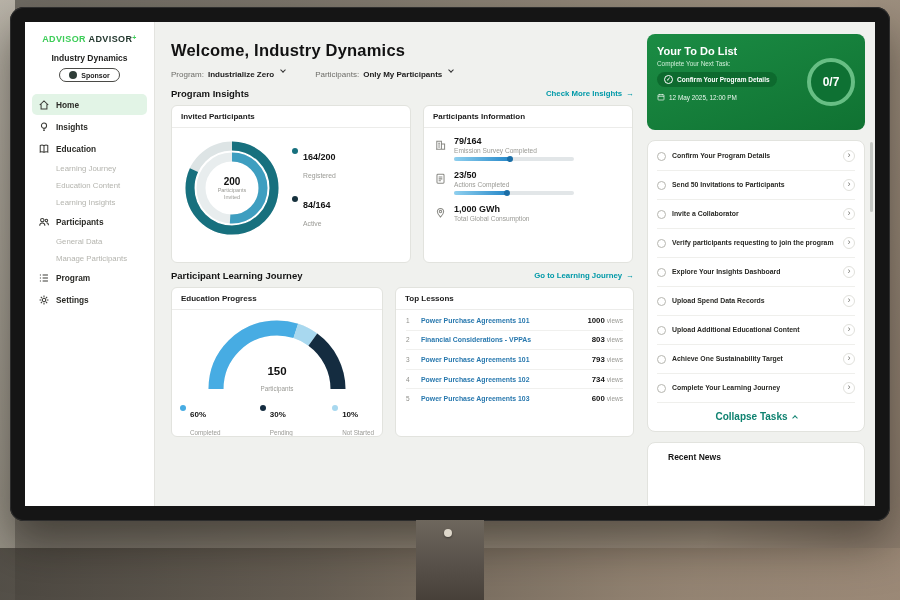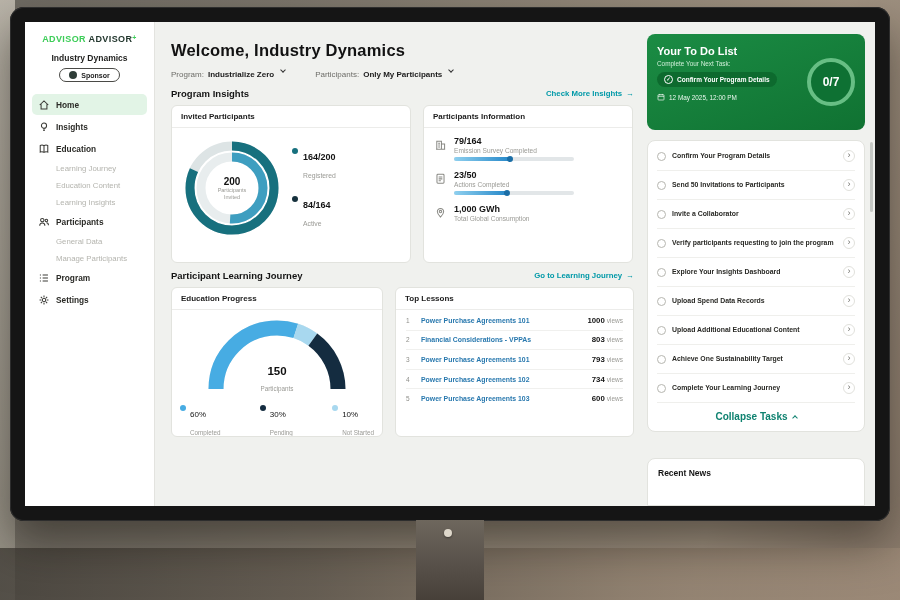--- a/index.html
+++ b/index.html
@@ -70,21 +70,21 @@
 .bar i{display:block;height:100%;border-radius:2px;background:linear-gradient(90deg,#8fd0ef,#2386c8);position:relative}
 .bar i::after{content:"";position:absolute;right:-1px;top:-1px;width:6px;height:6px;border-radius:50%;background:#1b6ea6}
 
 .card-edu{width:212px;height:150px}
 .gauge-wrap{position:relative;width:150px;height:80px;margin:5px auto 0}
 .gauge-center{position:absolute;left:0;right:0;bottom:0;text-align:center}
 .gauge-center b{font-size:11.5px;color:#101010;display:block}
 .gauge-center span{font-size:6.3px;color:#9a9a95}
 .edu-legend{display:flex;justify-content:space-between;padding:8px 8px 0}
 .edu-li{display:flex;gap:4px;align-items:flex-start}
-.edu-val{font-size:8px;font-weight:400;color:#141414;line-height:1.2}
+.edu-val{font-size:8px;font-weight:700;color:#141414;line-height:1.2}
 .edu-lab{font-size:6.3px;color:#9a9a95}
 .ldot-completed{background:#47ace3}
 .ldot-pending{background:#142c40}
 .ldot-notstarted{background:#a8d8ef}
 
 .card-lessons{flex:1;height:150px}
 .lessons-body{padding:1px 10px 0}
 .lesson-row{display:flex;align-items:center;gap:7px;padding:4.8px 0;border-bottom:1px solid #f0f0ee;cursor:pointer}
 .lesson-row:last-child{border-bottom:none}
 .rank{font-size:6.5px;color:#8e8e89;width:8px;flex:0 0 8px}
@@ -105,21 +105,21 @@
 .tg-ring{width:48px;height:48px;border-radius:50%;border:4px solid #67be84;background:#0e7133;display:flex;align-items:center;justify-content:center;font-size:12px;font-weight:700;align-self:center;flex:0 0 48px}
 
 .tasks-card{background:#fff;border:1px solid #e2e3de;border-radius:8px;margin-top:10px;padding:1px 9px}
 .task{display:flex;align-items:center;gap:6px;padding:8px 0;border-bottom:1px solid #efefec;cursor:pointer}
 .task.last{border-bottom:1px solid #efefec}
 .task-check{width:9px;height:9px;border:1.2px solid #b6b6b0;border-radius:50%;flex:0 0 9px;cursor:pointer}
 .task-label{flex:1;font-size:6.9px;font-weight:700;color:#292925;line-height:1.35}
 .task-chev{font-size:9px;color:#6f6f6a;width:12px;height:12px;border:1px solid #e1e1dc;border-radius:50%;display:flex;align-items:center;justify-content:center;flex:0 0 12px;line-height:1;padding-bottom:1px}
 .collapse-row{display:flex;align-items:center;justify-content:center;gap:5px;padding:8px 0;font-size:10px;font-weight:700;color:#0f8270;cursor:pointer}
 .chev-up{width:4px;height:4px;border-left:1.4px solid #0f8270;border-top:1.4px solid #0f8270;transform:rotate(45deg);margin-top:2px}
-.news-card{background:#fff;border:1px solid #e2e3de;border-radius:8px 8px 0 0;margin-top:26px;padding:9px 10px;flex:1}
+.news-card{background:#fff;border:1px solid #e2e3de;border-radius:8px 8px 0 0;margin-top:10px;padding:9px 20px;flex:1}
 .news-title{font-size:8.5px;font-weight:700;color:#141414}
 </style>
 </head>
 <body>
 
 <div class="stage">
   <div class="bg-strip"></div>
   <div class="bg-desk"></div>
 
   <div class="monitor">

